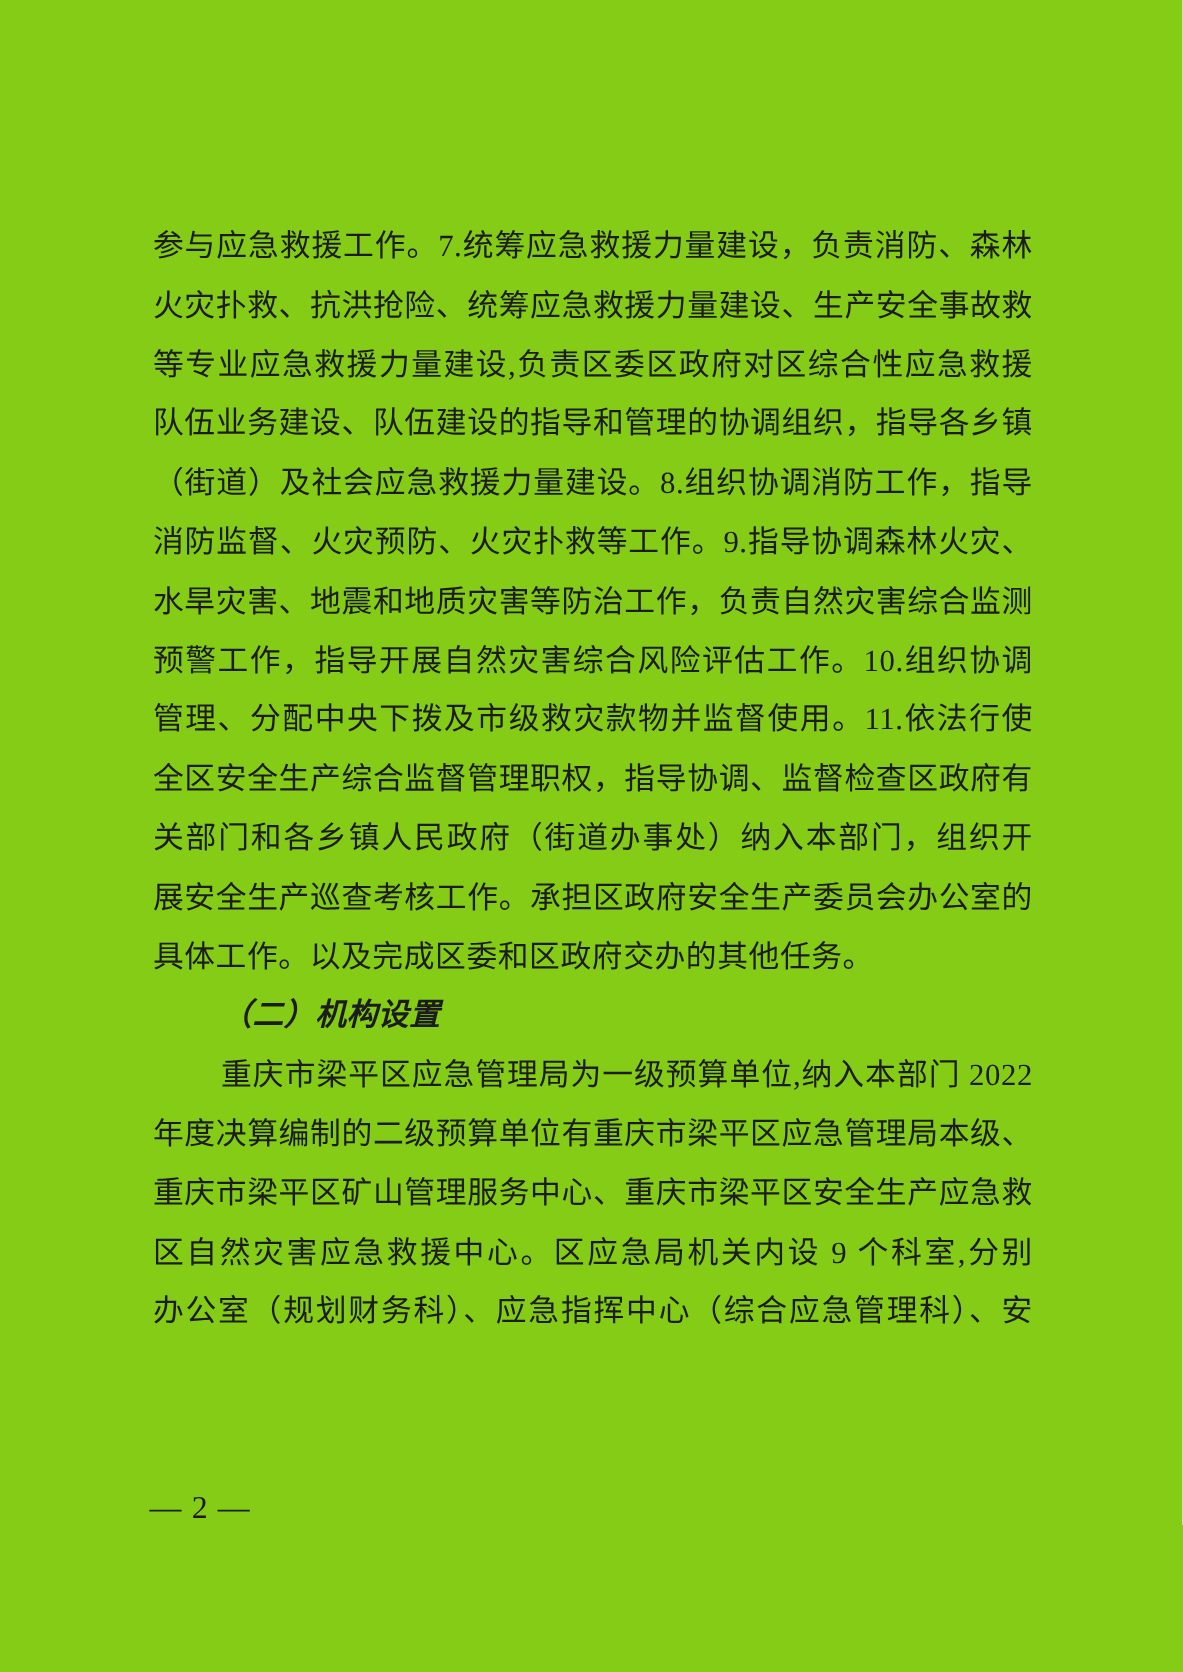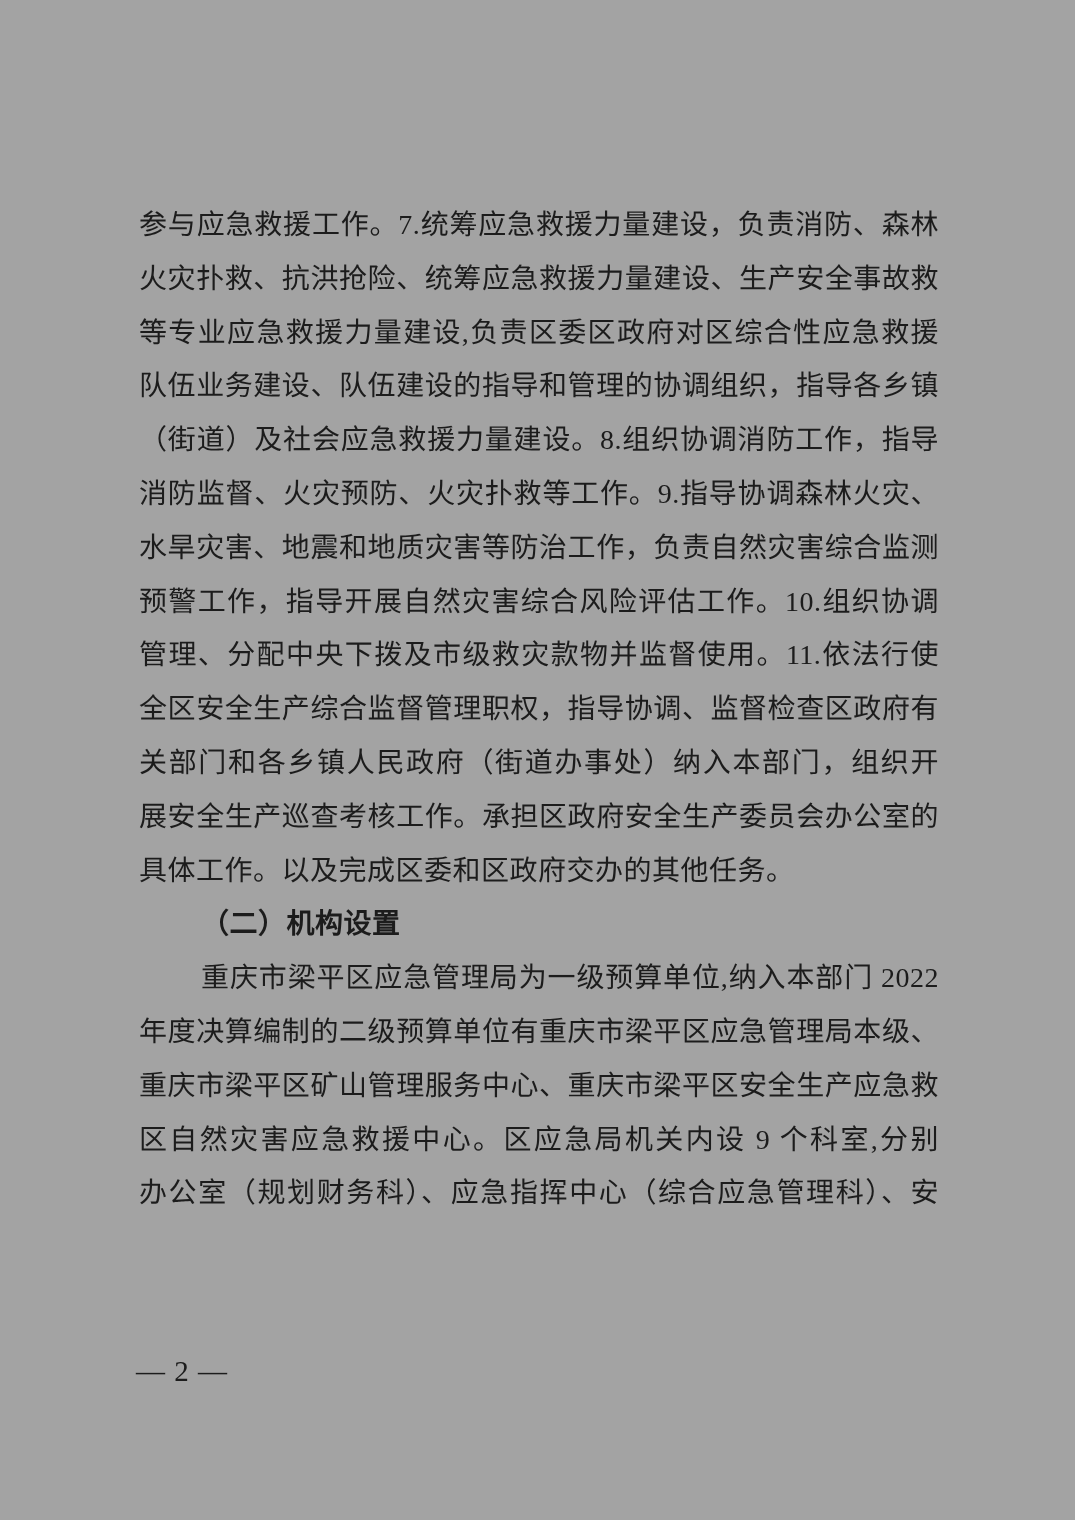--- a/index.html
+++ b/index.html
@@ -4,21 +4,21 @@
 <style>
   html, body {
     margin: 0;
     padding: 0;
     background: #ffffff;
   }
   .page {
     position: relative;
     width: 1075px;
     height: 1520px;
-    background: #a3a3a3;
+    background: #84cc16;
     color: #1c1c1c;
     font-family: "Liberation Serif", "DejaVu Serif", serif;
     overflow: hidden;
   }
   .text-block {
     position: absolute;
     left: 139px;
     top: 198px;
     width: 800px;
     font-size: 28px;
@@ -35,20 +35,21 @@
   }
   .line.para-end {
     text-align-last: left;
   }
   .line.indent {
     text-indent: 62px;
   }
   .line.heading {
     font-weight: bold;
     text-align-last: left;
+    font-style: italic;
   }
   .page-footer {
     position: absolute;
     left: 136px;
     top: 1348px;
     height: 46px;
     line-height: 46px;
     font-size: 29px;
     color: #1c1c1c;
     letter-spacing: 1px;

